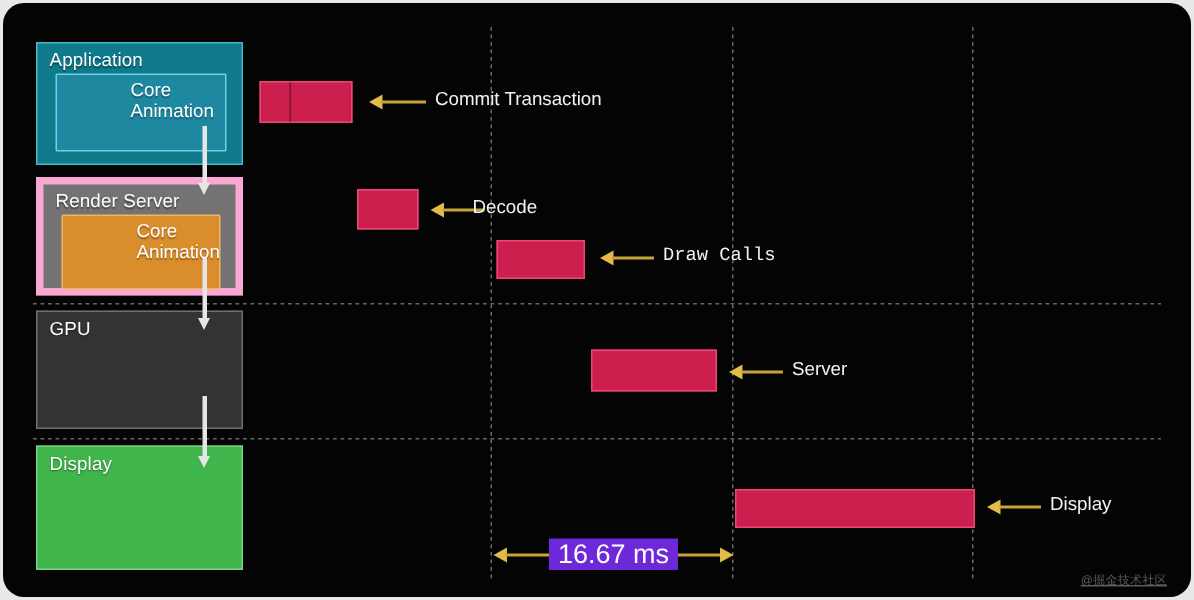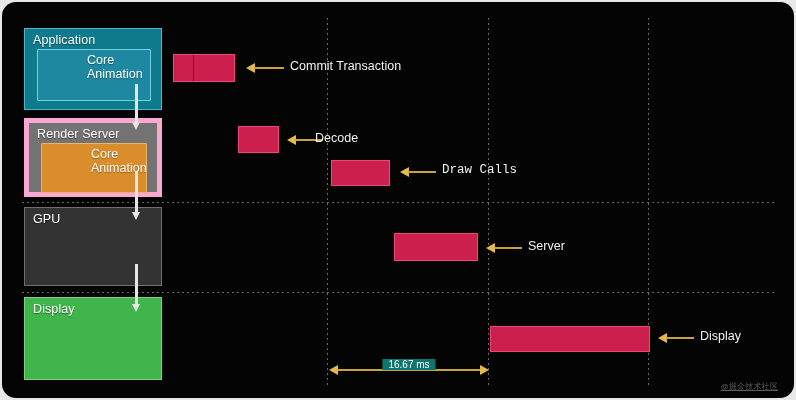--- a/index.html
+++ b/index.html
@@ -159,22 +159,22 @@
     border-bottom: 5px solid transparent;
   }
   #measure .m-head-l { left: 0;  border-right: 9px solid #e3bb4a; }
   #measure .m-head-r { right: 0; border-left: 9px solid #e3bb4a; }
   #measure .m-text {
     position: absolute;
     top: -3px;
     left: 50%;
     transform: translateX(-50%);
     padding: 0 6px;
-    background: #0f766e;
-    font-size: 10px;
+    background: #6d28d9;
+    font-size: 18px;
     color: #ffffff;
     white-space: nowrap;
   }
 
   #watermark {
     position: absolute;
     right: 16px;
     bottom: 6px;
     font-size: 8px;
     color: #5b5b5b;

